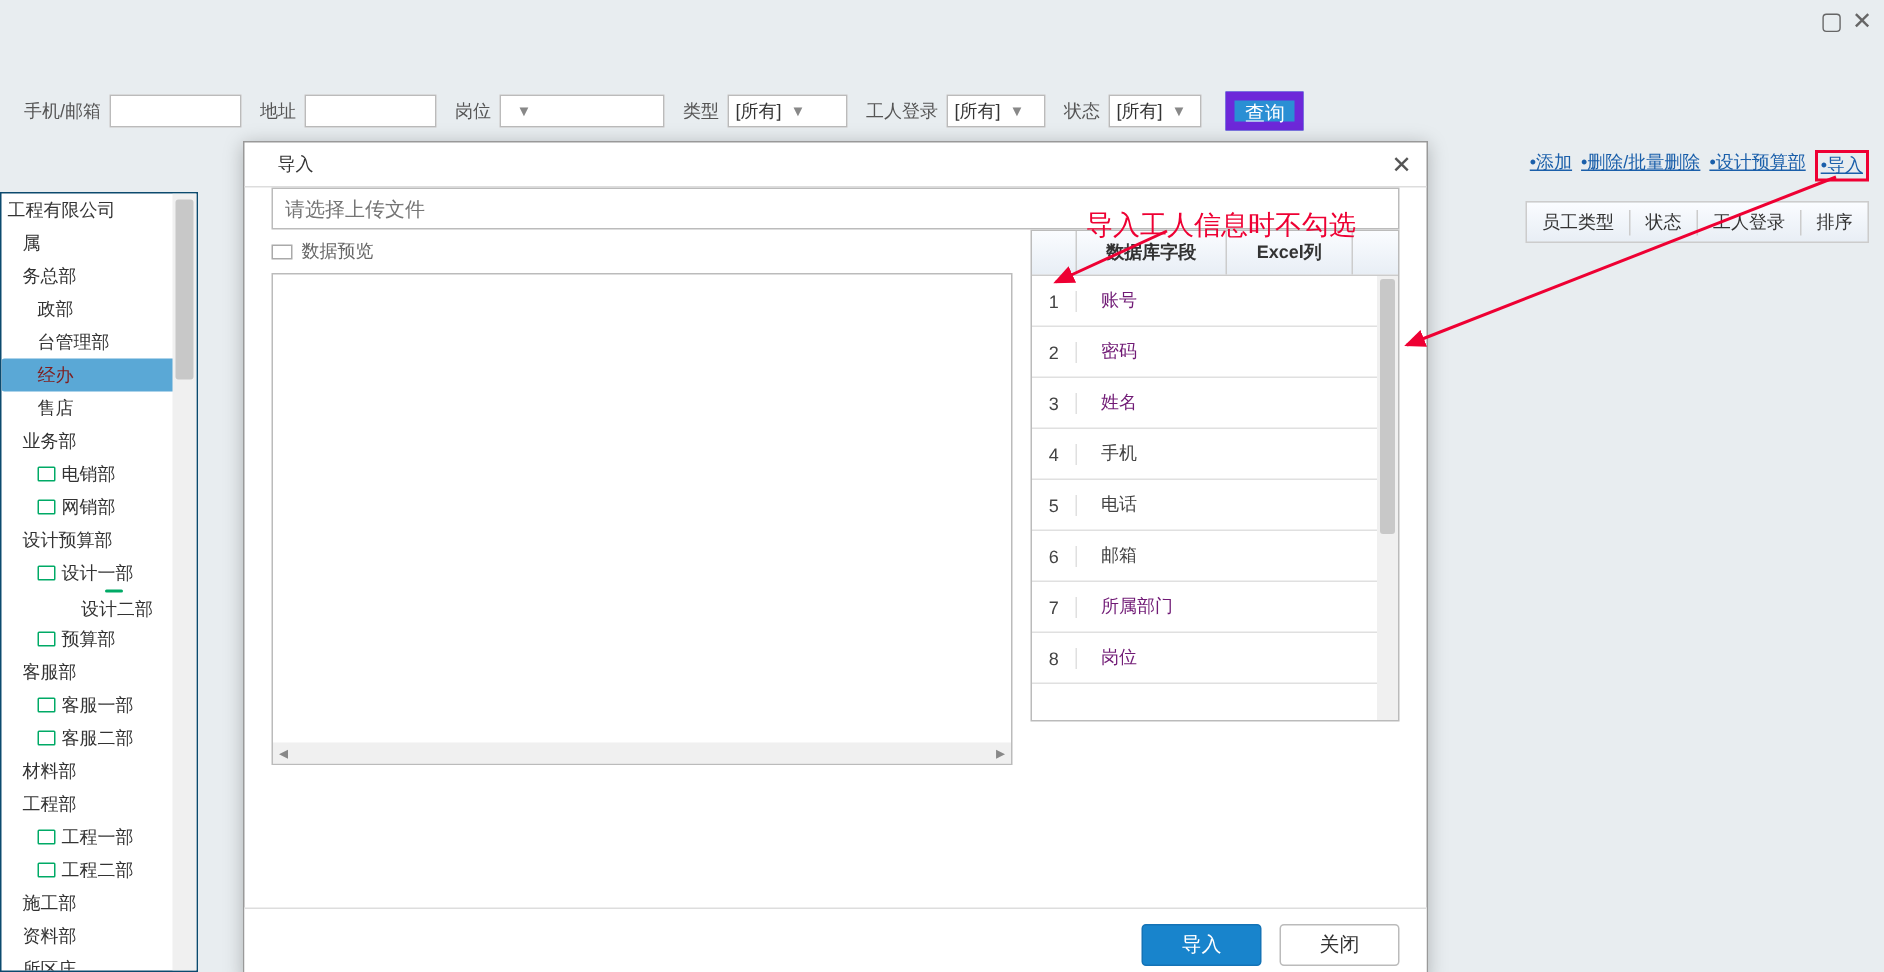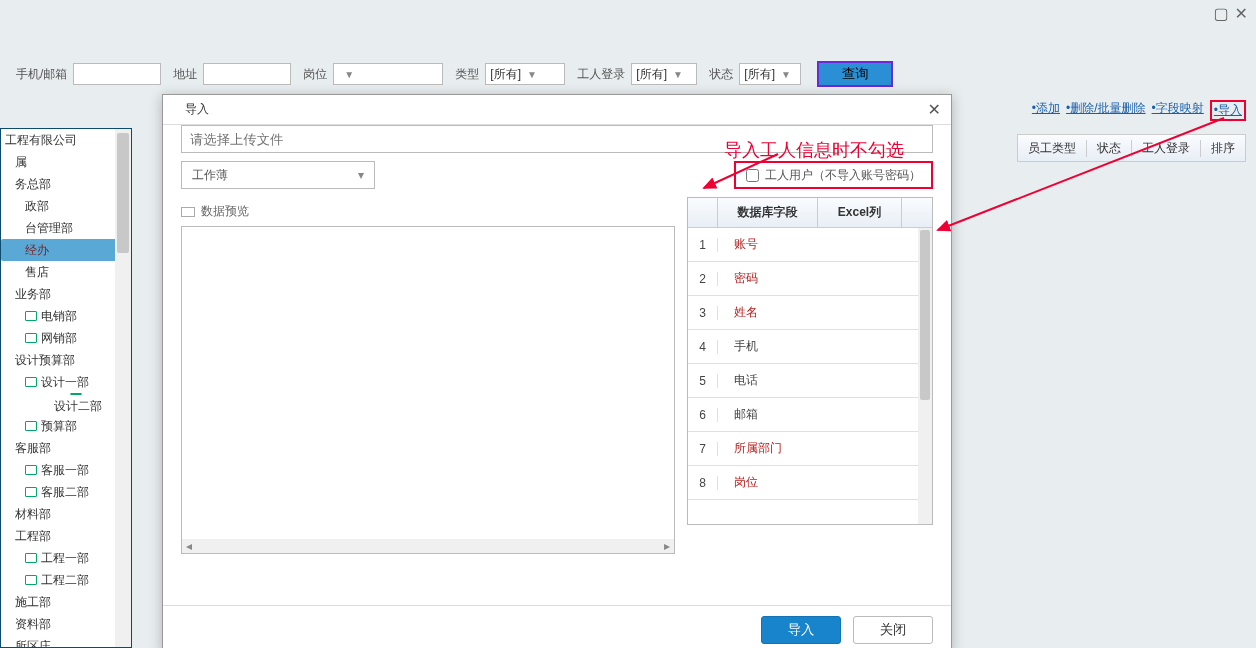--- a/index.html
+++ b/index.html
@@ -6,21 +6,21 @@
 body { font-family: "Microsoft YaHei", Arial, sans-serif; font-size: 12px; color: #333; background: #e8edf0; width: 1256px; height: 648px; overflow: hidden; position: relative; }
 
 .window-controls { position: absolute; top: 4px; right: 8px; display: flex; gap: 6px; z-index: 1; }
 .window-controls span { font-size: 16px; color: #666; cursor: pointer; }
 
 .filter-bar { position: absolute; top: 56px; left: 0; right: 0; height: 36px; display: flex; align-items: center; padding: 0 8px; background: #e8edf0; gap: 4px; }
 .filter-bar .lbl { color: #555; margin-left: 8px; margin-right: 2px; }
 .filter-bar input.txt { border: 1px solid #bbb; height: 22px; padding: 0 4px; background: #fff; }
 .filter-bar .sel { display: inline-flex; align-items: center; border: 1px solid #bbb; height: 22px; background: #fff; padding: 0 4px; }
 .filter-bar .sel .arrow { margin-left: 6px; color: #888; font-size: 10px; }
-.query-btn { margin-left: 12px; height: 26px; width: 76px; background: #2a8fd4; border: 2px solid #6d28d9; color: #000000; cursor: pointer; }
+.query-btn { margin-left: 12px; height: 26px; width: 52px; background: #2a8fd4; border: 6px solid #6d28d9; color: #ffffff; cursor: pointer; }
 
 .actions-bar { position: absolute; top: 100px; right: 10px; display: flex; gap: 6px; font-size: 12px; z-index: 2; }
 .actions-bar a { color: #1a5faa; text-decoration: underline; cursor: pointer; }
 .import-link { border: 2px solid #e03; padding: 0 2px; }
 
 .col-headers { position: absolute; top: 134px; right: 10px; display: flex; border: 1px solid #ccc; background: linear-gradient(#fafcff,#e8eef5); height: 28px; align-items: center; z-index: 2; }
 .col-headers div { padding: 0 10px; border-left: 1px solid #ccc; font-size: 12px; color: #333; }
 .col-headers div:first-child { border-left: none; }
 
 .left-tree { position: absolute; top: 128px; left: 0; width: 132px; bottom: 0; background: #fff; border: 1px solid #0c4a6e; overflow: hidden; z-index: 2; }
@@ -60,21 +60,21 @@
 .map-thead { display: flex; height: 30px; background: linear-gradient(#fafcff,#e8eef5); border-bottom: 1px solid #ccc; }
 .map-thead div { flex: none; border-right: 1px solid #ccc; display: flex; align-items: center; justify-content: center; font-weight: bold; color: #333; }
 .map-thead .c0 { width: 30px; }
 .map-thead .c1 { width: 100px; }
 .map-thead .c2 { width: 84px; }
 .map-body { position: absolute; top: 30px; left: 0; right: 14px; bottom: 0; overflow: hidden; }
 .map-row { display: flex; height: 34px; border-bottom: 1px solid #e0e0e0; align-items: center; }
 .map-row .c0 { width: 30px; text-align: center; color: #444; }
 .map-row .c1 { width: 100px; padding-left: 16px; color: #444; }
 .map-row .c2 { width: 84px; }
-.map-row.red .c1 { color: #b91c1c; }
+.map-row.red .c1 { color: #701a75; }
 .map-row .c0 { border-right: 1px solid #e0e0e0; }
 .map-scroll { position: absolute; top: 30px; right: 0; bottom: 0; width: 14px; background: #f0f0f0; }
 .map-scroll .th { position: absolute; left: 2px; right: 2px; top: 2px; height: 170px; background: #c8c8c8; border-radius: 2px; }
 
 .modal-ft { position: absolute; left: 0; right: 0; bottom: 0; height: 48px; display: flex; align-items: center; justify-content: flex-end; gap: 12px; padding: 0 18px; border-top: 1px solid #ddd; background: #fff; }
 .btn-primary { height: 28px; width: 80px; background: #1884cc; border: 1px solid #1473b6; color: #fff; border-radius: 3px; cursor: pointer; }
 .btn-default { height: 28px; width: 80px; background: #fff; border: 1px solid #bbb; color: #333; border-radius: 3px; cursor: pointer; }
 
 .anno-text { position: absolute; left: 724px; top: 138px; color: #e03; font-size: 18px; z-index: 20; }
 .arrow-svg { position: absolute; z-index: 19; pointer-events: none; }
@@ -111,21 +111,21 @@
   <span class="sel" style="width:62px">
       <span>[所有]</span>
       <span class="arrow">▼</span>
     </span>
   <button class="query-btn">查询</button>
 </div>
 
 <div class="actions-bar">
   <a>•添加</a>
   <a>•删除/批量删除</a>
-  <a>•字段映射</a>
+  <a>•设计预算部</a>
   <a class="import-link">•导入</a>
 </div>
 
 <div class="col-headers">
   <div>员工类型</div>
   <div>状态</div>
   <div>工人登录</div>
   <div>排序</div>
 </div>
 
@@ -218,31 +218,20 @@
     </div>
 </div>
 
 <div class="modal">
   <div class="modal-hd">
     <span class="title">导入</span>
     <span class="spacer"></span>
     <span class="close">✕</span>
   </div>
   <div class="upload-row"><input class="upload-input" placeholder="请选择上传文件" style=""></div>
-  <div class="row-flex">
-    <div class="workbook-sel">
-        <span>工作薄</span>
-        <span class="arrow">▾</span>
-      </div>
-    <div class="spacer"></div>
-    <div class="chk-box">
-      <input type="checkbox" style="">
-      <label>工人用户（不导入账号密码）</label>
-    </div>
-  </div>
   <div class="cols">
     <div class="col-left">
       <div class="sec-hd" style="padding-left:0">
           <span class="sicon"></span>
           <span>数据预览</span>
         </div>
       <div class="preview-pane">
         <div class="hbar">
             <span class="larrow">◂</span>
             <span class="rarrow">▸</span>

